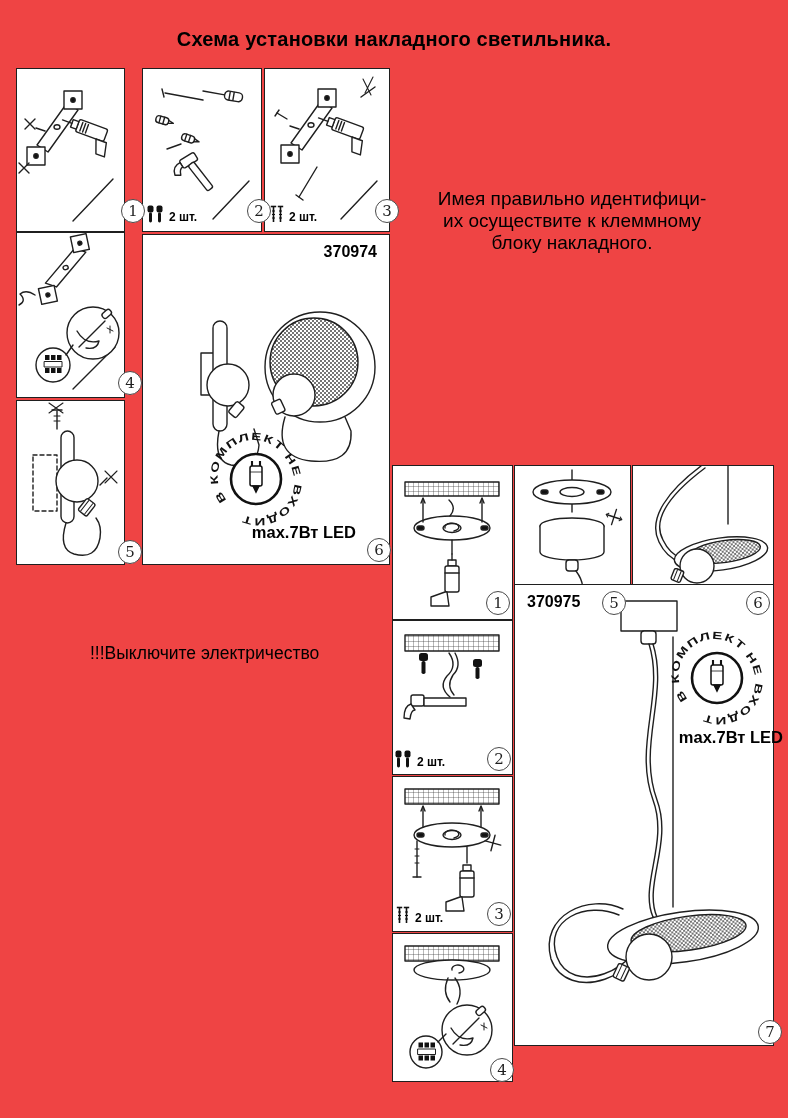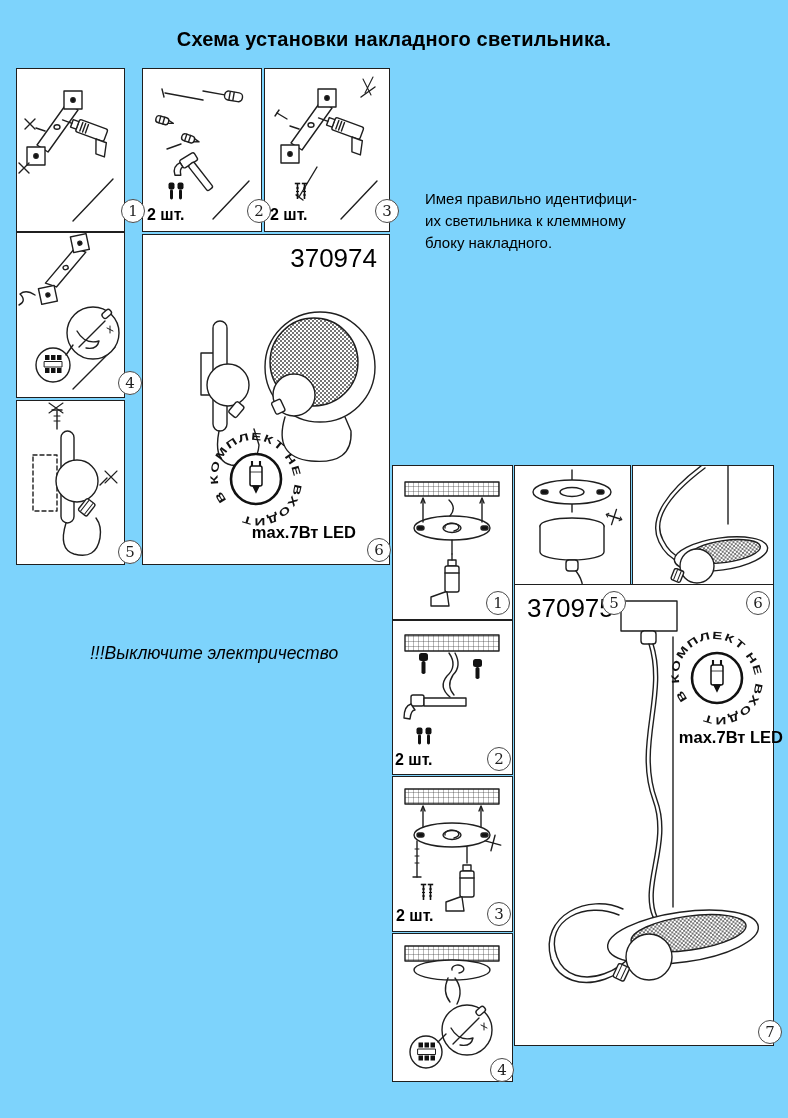--- a/index.html
+++ b/index.html
@@ -1,57 +1,57 @@
 <!DOCTYPE html>
 <html><head>
 <meta charset="utf-8">
 <style>
   html,body { margin:0; padding:0; background:#fff; }
   .page {
-    position:relative; width:788px; height:1118px; background:#7dd3fc;
+    position:relative; width:788px; height:1118px; background:#ef4444;
     font-family:"Liberation Sans", sans-serif; color:#000; overflow:hidden;
   }
   .title {
     position:absolute; left:0; top:28px; width:788px; text-align:center;
     font-size:20px; font-weight:bold; letter-spacing:.2px;
   }
   .note {
     position:absolute; left:425px; top:188px; width:294px;
-    font-size:15px; line-height:22px; text-align:left;
+    font-size:19px; line-height:22px; text-align:center;
   }
-  .warning { position:absolute; left:90px; top:643px; font-size:17.5px;font-style:italic; }
+  .warning { position:absolute; left:90px; top:643px; font-size:17.5px; }
   .panel { position:absolute; background:#fff; border:1.5px solid #1f1f1f; overflow:visible; }
   .illus { position:absolute; left:0; top:0; width:100%; height:100%;
     stroke:#1f1f1f; fill:#fff; stroke-width:1.4px; stroke-linecap:round; stroke-linejoin:round; }
   .stepnum {
     position:absolute; width:22px; height:22px; border:1.2px solid #4a4a4a; border-radius:50%;
     background:#fff; display:flex; align-items:center; justify-content:center;
     font-family:"DejaVu Serif", serif; font-size:15px; color:#1f1f1f; z-index:3;
   }
   .qty {
     position:absolute; display:flex; align-items:flex-end; gap:5px;
-    font-size:16px; font-weight:bold; z-index:2;flex-direction:column;
+    font-size:12px; font-weight:bold; z-index:2;
   }
   .qty svg { display:block; }
-  .model { position:absolute; font-size:26px; font-weight:normal; z-index:2; }
+  .model { position:absolute; font-size:16px; font-weight:bold; z-index:2; }
   .maxlabel { position:absolute; font-size:16.5px; font-weight:bold; text-align:right; z-index:2; }
   .badge { position:absolute; z-index:2; }
   .badge text { stroke:none; fill:#111; font-family:"Liberation Sans", sans-serif;
     font-size:10.5px; font-weight:bold; letter-spacing:1px; }
 </style>
 </head>
 <body>
 
 <div class="page">
 
   <div class="title">Схема установки накладного светильника.</div>
 
   <div class="note">
     <div>Имея правильно идентифици-</div>
-    <div>их светильника к клеммному</div>
+    <div>их осуществите к клеммному</div>
     <div>блоку накладного.</div>
   </div>
 
   <div class="warning">!!!Выключите электричество</div>
 
   <div class="panel" style="left:16px; top:68px; width:107px; height:162px;">
     <svg class="illus" viewBox="0 0 107 162">
       <line x1="56" y1="152" x2="96" y2="110"></line>
       <g>
         <polygon points="20,76 50,34 61,41 31,83"></polygon>

